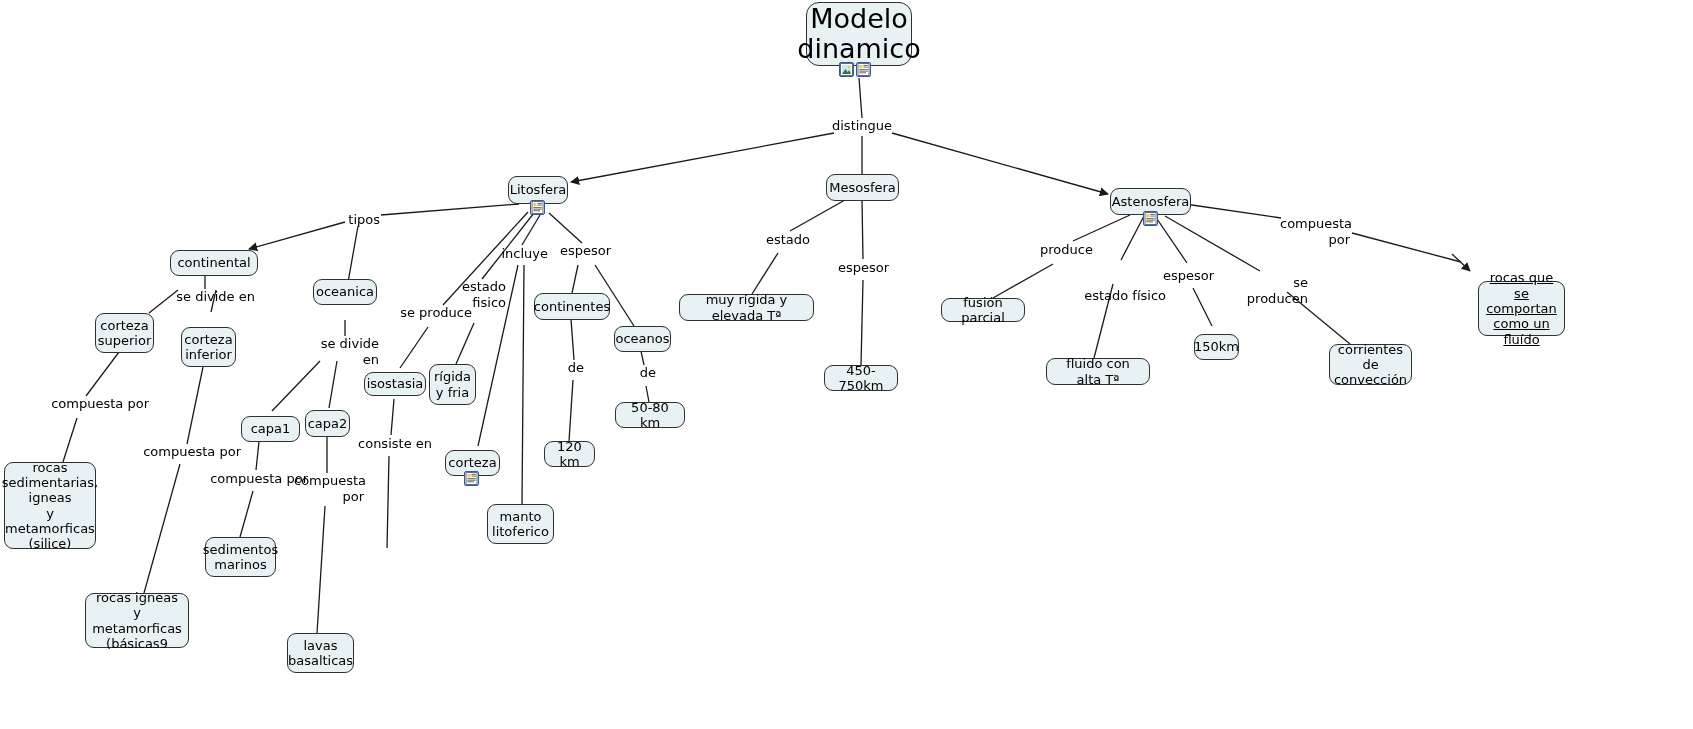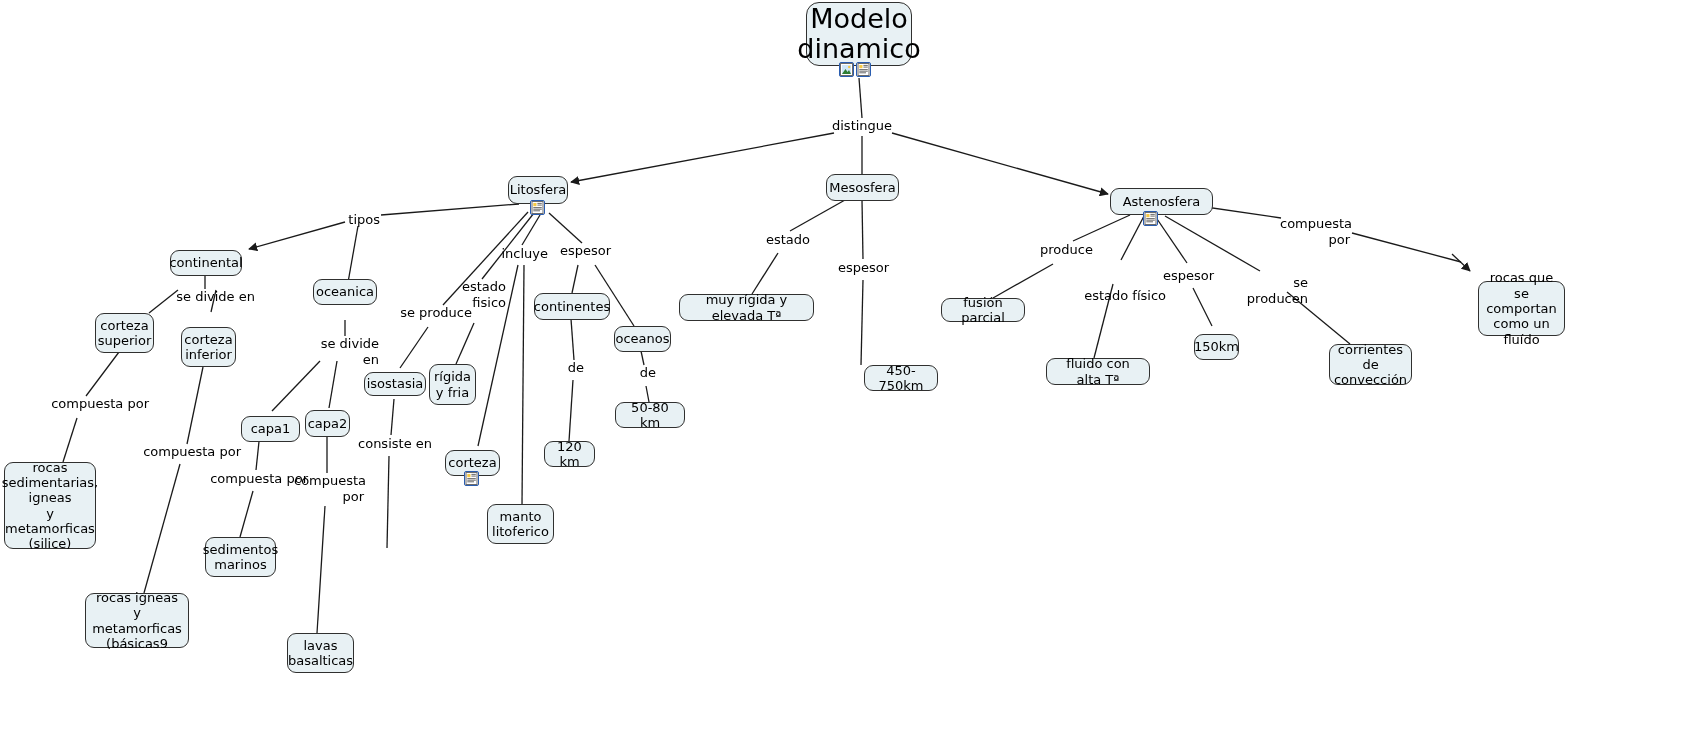--- a/index.html
+++ b/index.html
@@ -232,38 +232,38 @@
             <path d="M2.3 6.6 H10.8"></path>
             <path d="M2.3 8.2 H10.8"></path>
             <path d="M2.3 9.8 H9"></path>
           </g>
         </svg>
     </span>
   </div>
 
   <div class="node level1" style="left:826px; top:174px; width:73px; height:27px;">Mesosfera</div>
 
-  <div class="node level1" style="left:1110px; top:188px; width:103px; height:27px;">Astenosfera</div>
+  <div class="node level1" style="left:1110px; top:188px; width:81px; height:27px;">Astenosfera</div>
   <div class="badges" style="left:1143px; top:211px;">
     <span class="badge">
       <svg viewBox="0 0 13 13">
           <rect x="1" y="0.5" width="11" height="12" fill="#fff" stroke="#6b6b6b"></rect>
           <rect x="2.3" y="2" width="3.2" height="3.2" fill="#f6c945"></rect>
           <g stroke="#444" stroke-width="0.8">
             <path d="M6.4 2.4 H10.8"></path>
             <path d="M6.4 4.1 H10.8"></path>
             <path d="M2.3 6.6 H10.8"></path>
             <path d="M2.3 8.2 H10.8"></path>
             <path d="M2.3 9.8 H9"></path>
           </g>
         </svg>
     </span>
   </div>
 
-  <div class="node leaf" style="left:170px; top:250px; width:72px; height:26px;">continental</div>
+  <div class="node leaf" style="left:170px; top:250px; width:88px; height:26px;">continental</div>
 
   <div class="node leaf" style="left:313px; top:279px; width:64px; height:26px;">oceanica</div>
 
   <div class="node leaf" style="left:95px; top:313px; width:59px; height:40px;">corteza
 superior</div>
 
   <div class="node leaf" style="left:181px; top:327px; width:55px; height:40px;">corteza
 inferior</div>
 
   <div class="node leaf" style="left:4px; top:462px; width:92px; height:87px;">rocas
@@ -315,32 +315,32 @@
   <div class="node leaf" style="left:534px; top:293px; width:76px; height:27px;">continentes</div>
 
   <div class="node leaf" style="left:614px; top:326px; width:57px; height:26px;">oceanos</div>
 
   <div class="node leaf" style="left:544px; top:441px; width:51px; height:26px;">120 km</div>
 
   <div class="node leaf" style="left:615px; top:402px; width:70px; height:26px;">50-80 km</div>
 
   <div class="node leaf" style="left:679px; top:294px; width:135px; height:27px;">muy rígida y elevada Tª</div>
 
-  <div class="node leaf" style="left:824px; top:365px; width:74px; height:26px;margin-left:40px;">450-750km</div>
+  <div class="node leaf" style="left:824px; top:365px; width:74px; height:26px;">450-750km</div>
 
   <div class="node leaf" style="left:941px; top:298px; width:84px; height:17px;">fusión parcial</div>
 
   <div class="node leaf" style="left:1046px; top:358px; width:104px; height:27px;">fluido con alta Tª</div>
 
   <div class="node leaf" style="left:1194px; top:334px; width:45px; height:26px;">150km</div>
 
   <div class="node leaf" style="left:1329px; top:344px; width:83px; height:41px;">corrientes
 de convección</div>
 
-  <div class="node leaf" style="left:1478px; top:281px; width:87px; height:55px;">rocas que
+  <div class="node leaf" style="left:1478px; top:281px; width:87px; height:55px;text-decoration:underline;">rocas que
 se comportan
 como un fluído</div>
 
   <div class="label" style="left:832px; top:118px; width:60px;">distingue</div>
 
   <div class="label" style="left:344px; top:212px; width:36px;">tipos</div>
 
   <div class="label" style="left:155px; top:289px; width:100px;">se divide en</div>
 
   <div class="label" style="left:305px; top:336px; width:74px;">se divide

